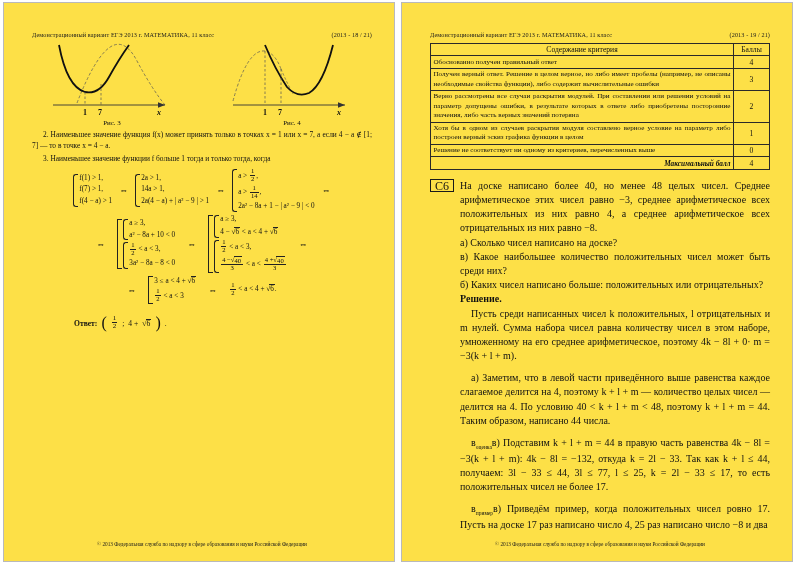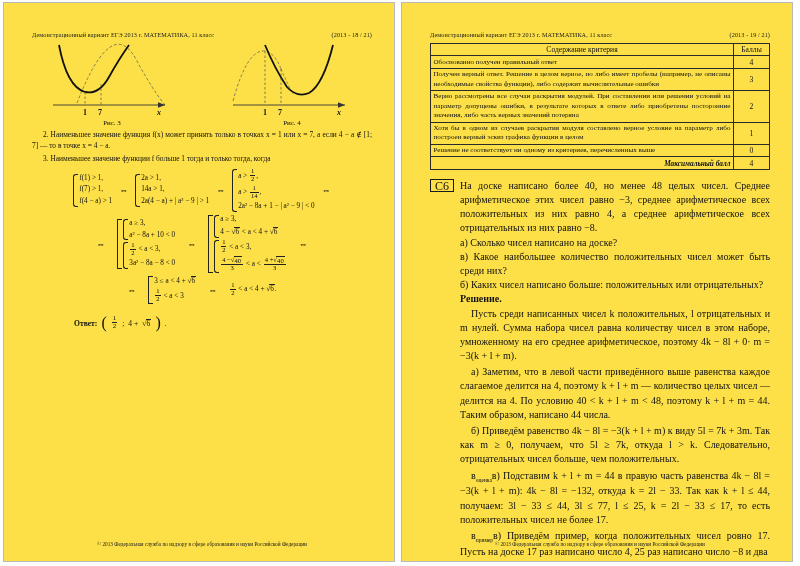--- a/index.html
+++ b/index.html
@@ -187,21 +187,21 @@
     margin-top: 0.5px;
   }
   .task-body { flex: 1 1 auto; }
   .t-para {
     font-size: 10px;
     line-height: 1.42;
     text-align: justify;
     margin: 0;
   }
   .t-para.ind { text-indent: 11px; }
-  .t-para.sp { margin-top: 2px; }
+  .t-para.sp { margin-top: 8px; }
   .bold { font-weight: bold; }
 </style>
 </head>
 <body>
 
 <div class="spread">
 
   <div class="page">
     <div class="page-inner">
 
@@ -495,21 +495,20 @@
       <div class="task">
         <div class="task-code">С6</div>
         <div class="task-body">
           <p class="t-para">На доске написано более 40, но менее 48 целых чисел. Среднее арифметическое этих чисел равно −3, среднее арифметическое всех положительных из них равно 4, а среднее арифметическое всех отрицательных из них равно −8.</p>
           <p class="t-para">а) Сколько чисел написано на доске?</p>
           <p class="t-para">в) Какое наибольшее количество положительных чисел может быть среди них?</p>
           <p class="t-para">б) Каких чисел написано больше: положительных или отрицательных?</p>
           <p class="t-para bold">Решение.</p>
           <p class="t-para ind">Пусть среди написанных чисел k положительных, l отрицательных и m нулей. Сумма набора чисел равна количеству чисел в этом наборе, умноженному на его среднее арифметическое, поэтому 4k − 8l + 0· m = −3(k + l + m).</p>
           <p class="t-para ind sp">а) Заметим, что в левой части приведённого выше равенства каждое слагаемое делится на 4, поэтому k + l + m — количество целых чисел — делится на 4. По условию 40 &lt; k + l + m &lt; 48, поэтому k + l + m = 44. Таким образом, написано 44 числа.</p>
-          <p class="t-para ind sp">б) Приведём равенство 4k − 8l = −3(k + l + m) к виду 5l = 7k + 3m. Так как m ≥ 0, получаем, что 5l ≥ 7k, откуда l &gt; k. Следовательно, отрицательных чисел больше, чем положительных.</p>
           <p class="t-para ind sp">
             <span>в<sub class="p">оценка</sub></span><span>в) Подставим k + l + m = 44 в правую часть равенства 4k − 8l = −3(k + l + m): 4k − 8l = −132, откуда k = 2l − 33. Так как k + l ≤ 44, получаем: 3l − 33 ≤ 44, 3l ≤ 77, l ≤ 25, k = 2l − 33 ≤ 17, то есть положительных чисел не более 17.</span>
           </p>
           <p class="t-para ind sp">
             <span>в<sub class="p">пример</sub></span><span>в) Приведём пример, когда положительных чисел ровно 17. Пусть на доске 17 раз написано число 4, 25 раз написано число −8 и два</span>
           </p>
         </div>
       </div>
 
     </div>

